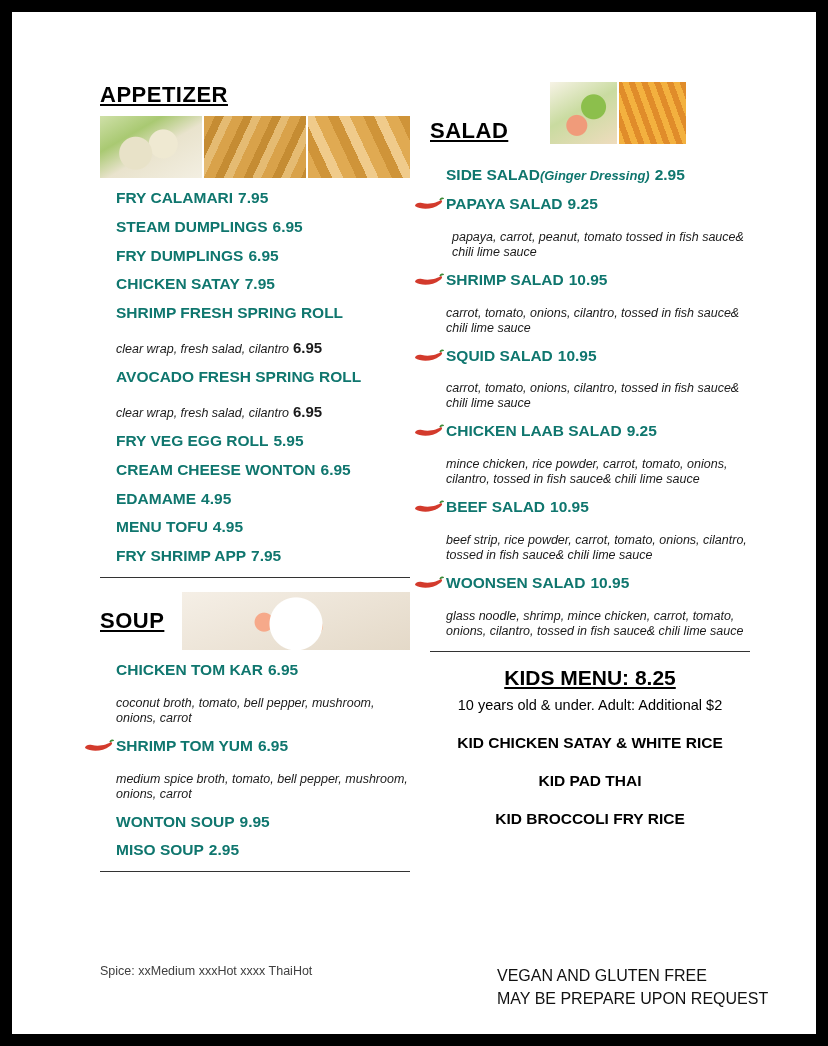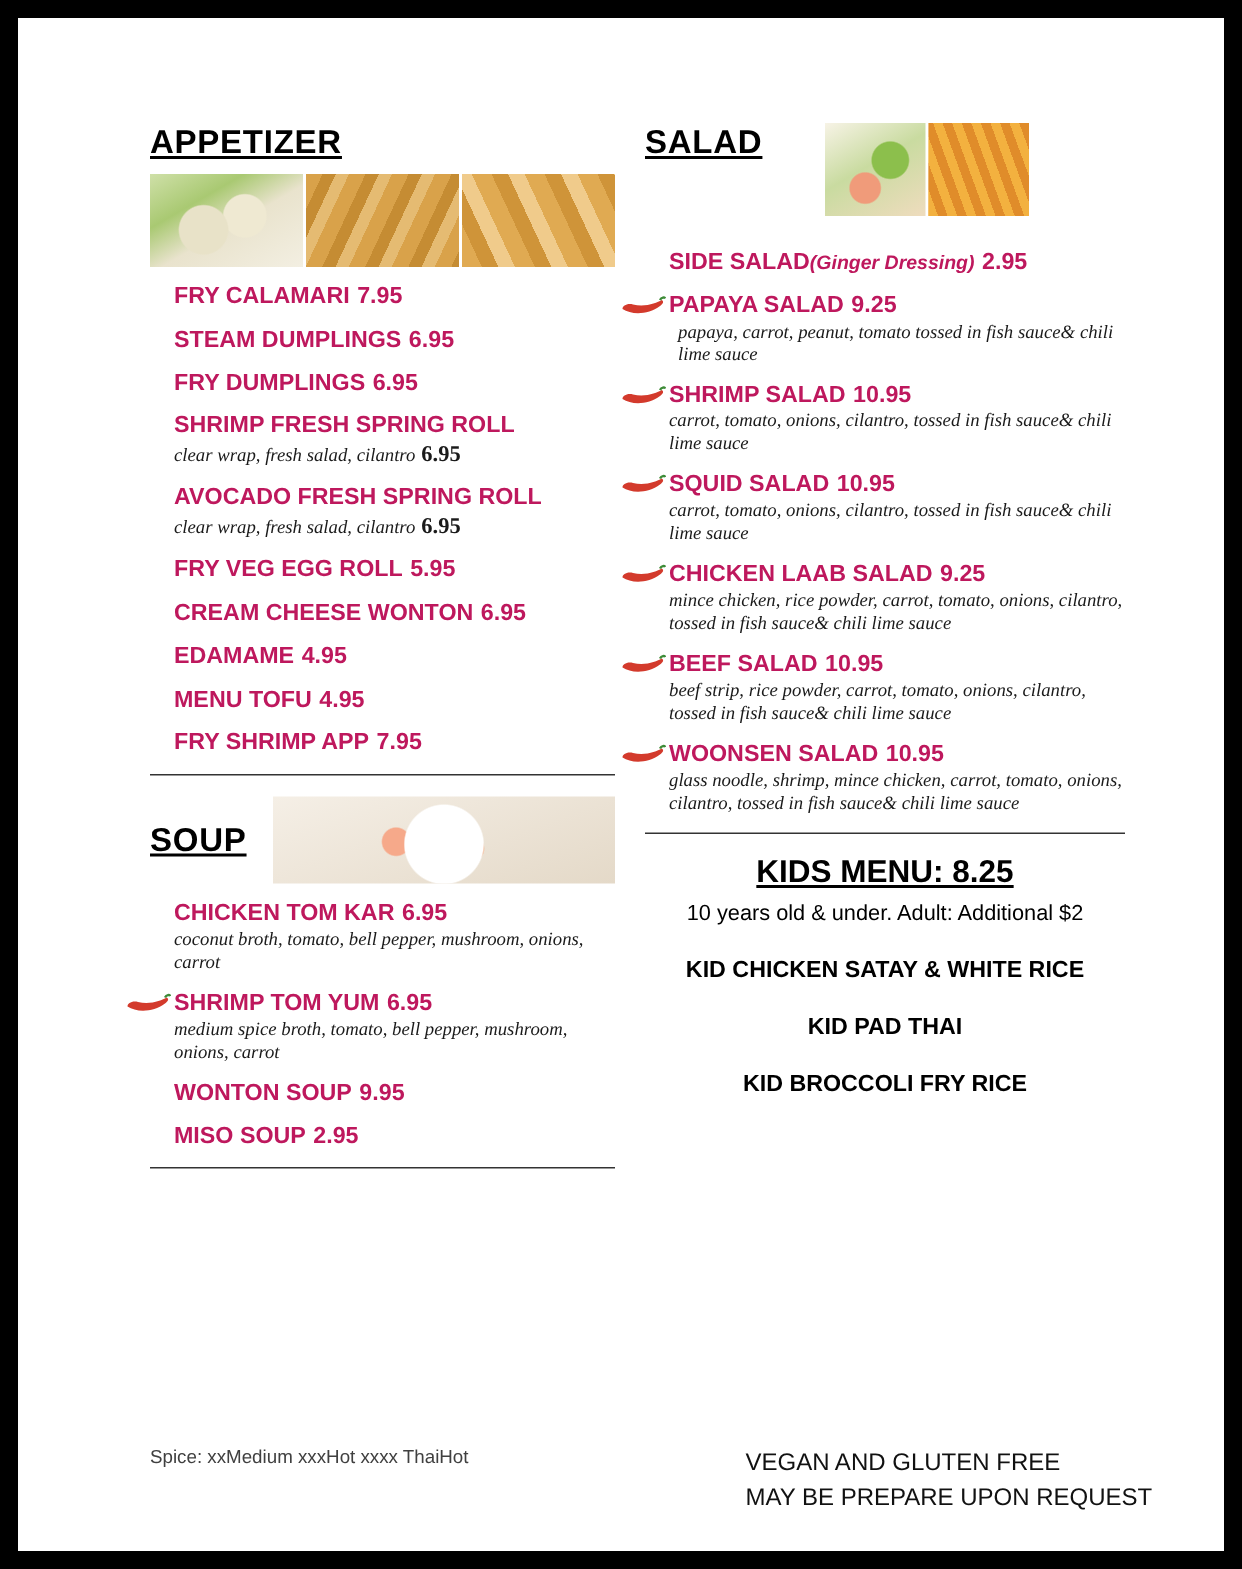--- a/index.html
+++ b/index.html
@@ -96,35 +96,34 @@
   }
 
   .menu-item {
     margin-top: 11px;
     position: relative;
     padding-left: 16px;
   }
   .item-line {
     font-size: 15.5px;
     font-weight: bold;
-    color: #be185d;
+    color: #0f766e;
     line-height: 1.15;
   }
   .item-price {
     font-weight: bold;
     margin-left: 5px;
   }
   .item-desc {
     font-size: 12.5px;
     font-style: italic;
     font-weight: normal;
     color: #1a1a1a;
     line-height: 1.2;
-    margin-top: 1px;
-    font-family: Liberation Serif, serif;
+    margin-top: 17px;
   }
   .desc-inline-price {
     font-size: 15px;
     font-style: normal;
     font-weight: bold;
     margin-left: 4px;
   }
   .paren-note {
     font-size: 13px;
     font-style: italic;
@@ -213,20 +212,23 @@
         <div class="menu-item">
           <div class="item-line"><span>FRY CALAMARI</span><span class="item-price">7.95</span></div>
         </div>
         <div class="menu-item">
           <div class="item-line"><span>STEAM DUMPLINGS</span><span class="item-price">6.95</span></div>
         </div>
         <div class="menu-item">
           <div class="item-line"><span>FRY DUMPLINGS</span><span class="item-price">6.95</span></div>
         </div>
         <div class="menu-item">
+          <div class="item-line"><span>CHICKEN SATAY</span><span class="item-price">7.95</span></div>
+        </div>
+        <div class="menu-item">
           <div class="item-line"><span>SHRIMP FRESH SPRING ROLL</span></div>
           <div class="item-desc"><span>clear wrap, fresh salad, cilantro</span><span class="desc-inline-price">6.95</span></div>
         </div>
         <div class="menu-item">
           <div class="item-line"><span>AVOCADO FRESH SPRING ROLL</span></div>
           <div class="item-desc"><span>clear wrap, fresh salad, cilantro</span><span class="desc-inline-price">6.95</span></div>
         </div>
         <div class="menu-item">
           <div class="item-line"><span>FRY VEG EGG ROLL</span><span class="item-price">5.95</span></div>
         </div>
@@ -273,21 +275,21 @@
           <div class="item-line"><span>MISO SOUP</span><span class="item-price">2.95</span></div>
         </div>
 
         <hr class="divider">
       </div>
     </div>
 
     <div class="col-right">
 
       <div>
-        <div style="display:flex; align-items:flex-start; gap:42px;">
+        <div style="display:flex; align-items:flex-end; gap:42px;">
           <div class="section-title">SALAD</div>
           <div class="photo-strip" style="margin-top:0; width:136px;">
             <div class="photo ph-saladA"></div>
             <div class="photo ph-saladB"></div>
           </div>
         </div>
 
         <div class="menu-item" style="margin-top:22px;">
           <div class="item-line"><span>SIDE SALAD</span><span class="paren-note">(Ginger Dressing)</span><span class="item-price">2.95</span></div>
         </div>

